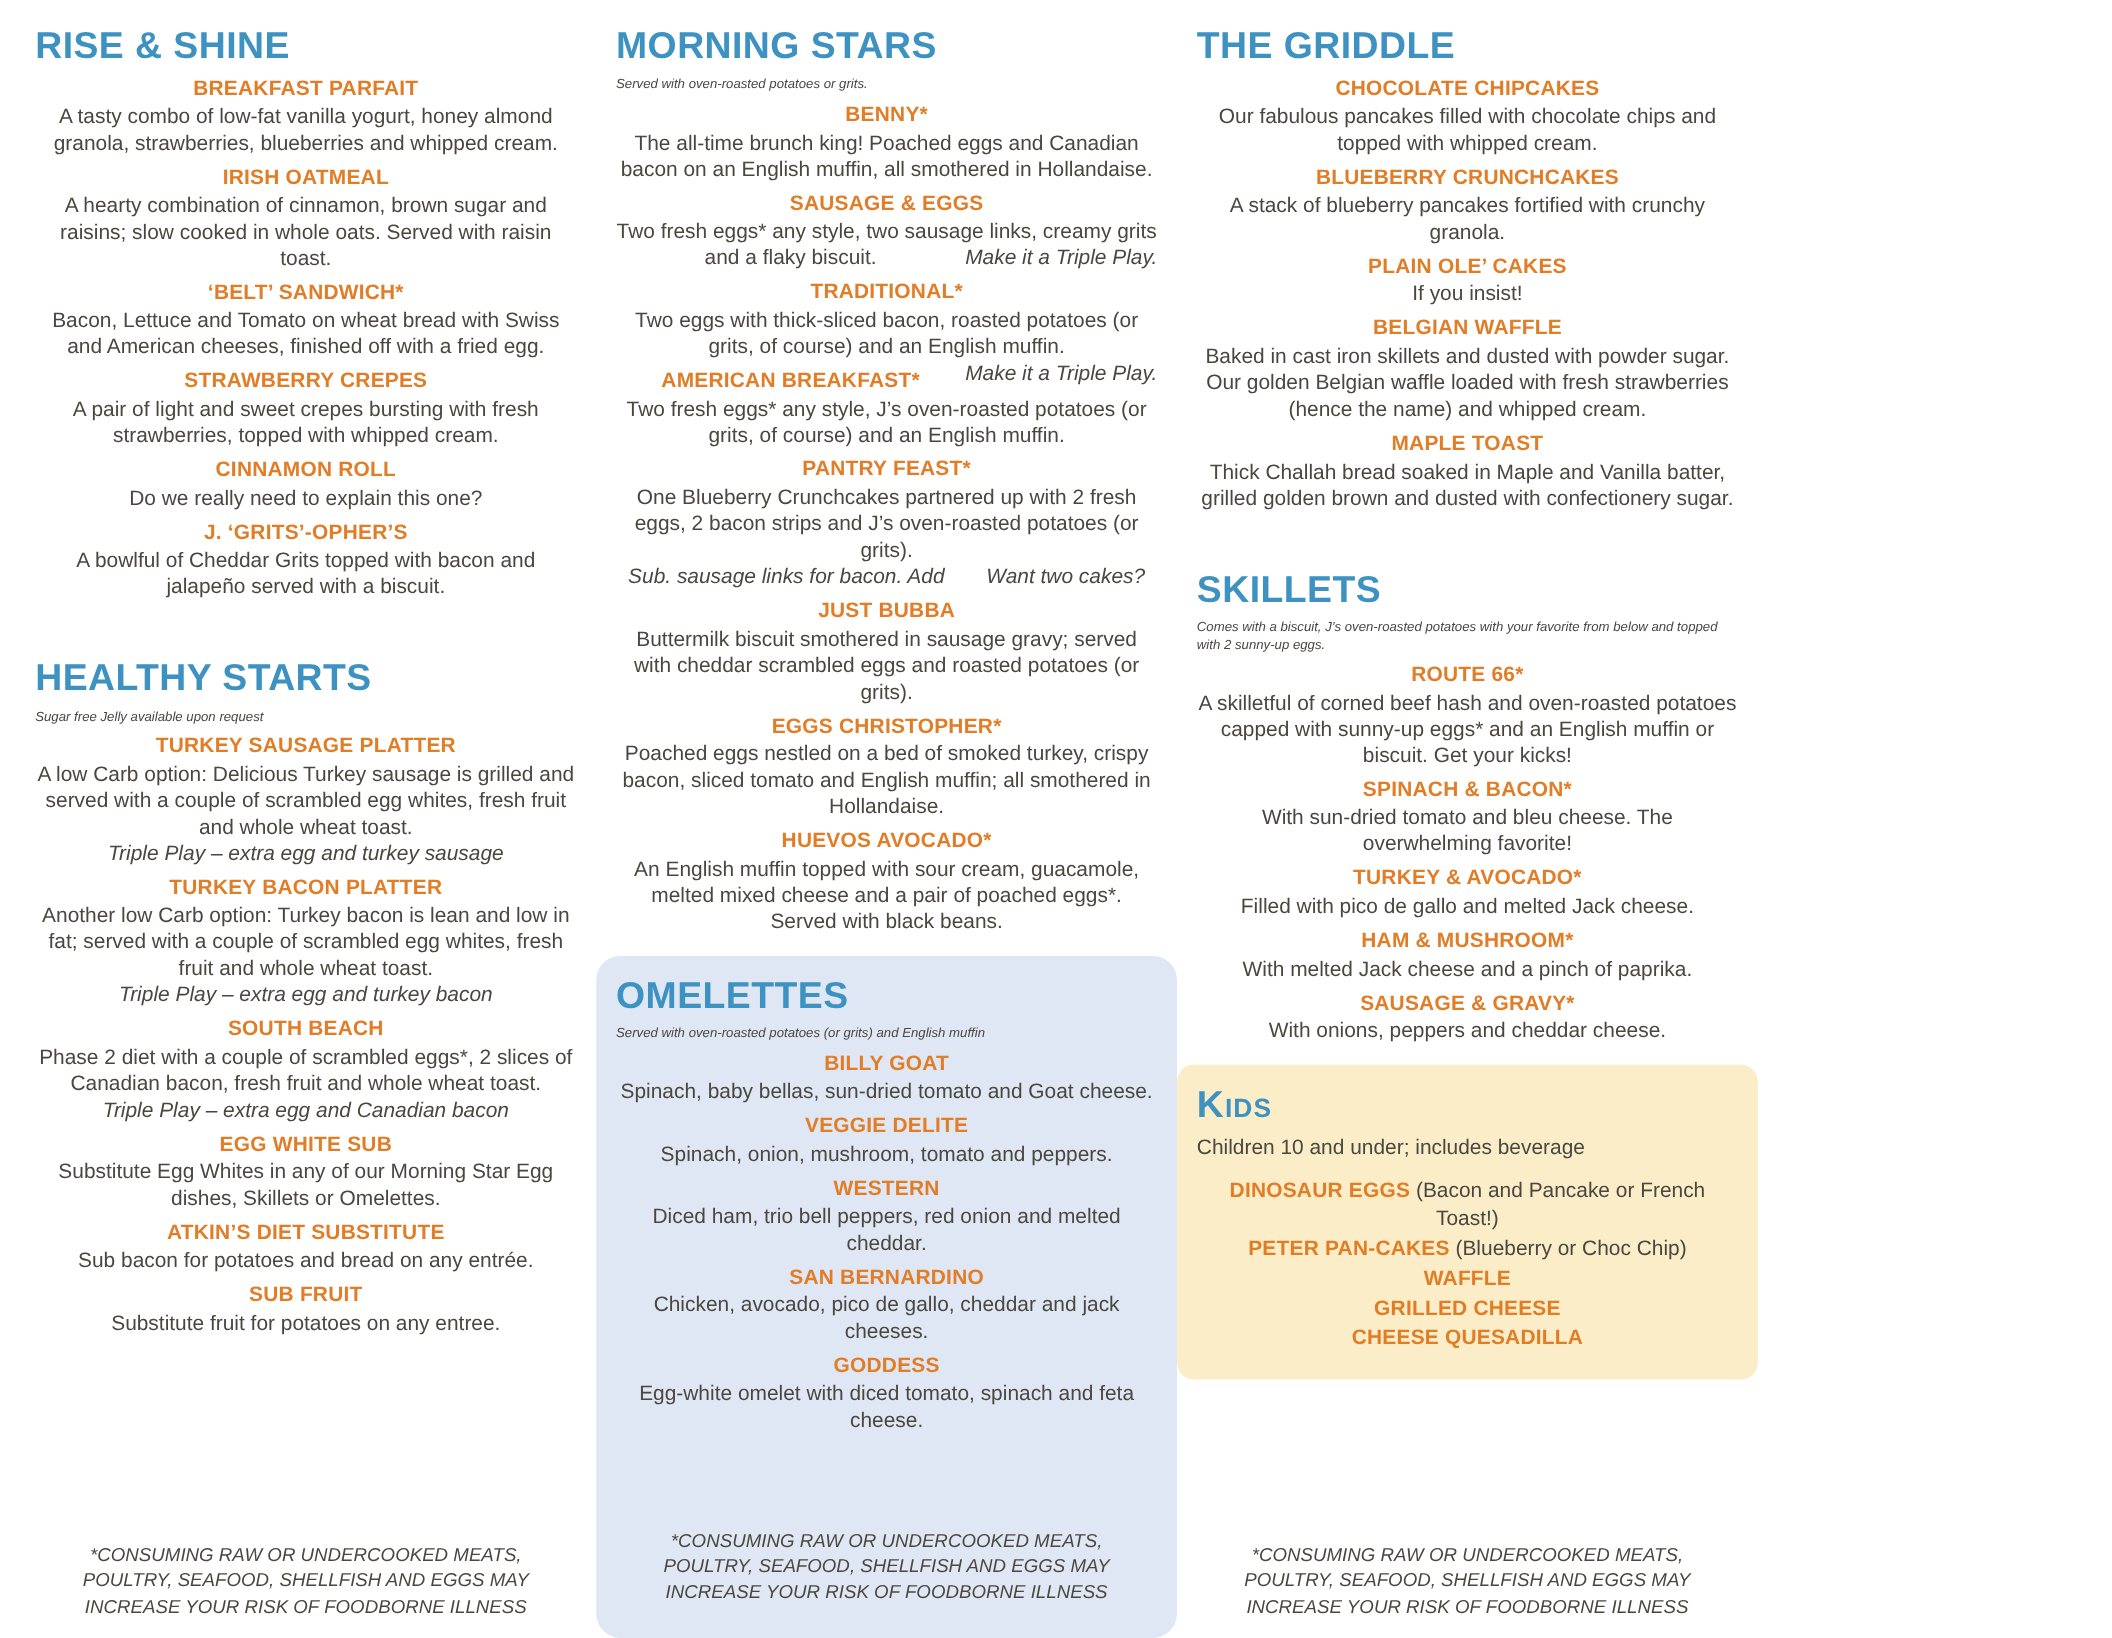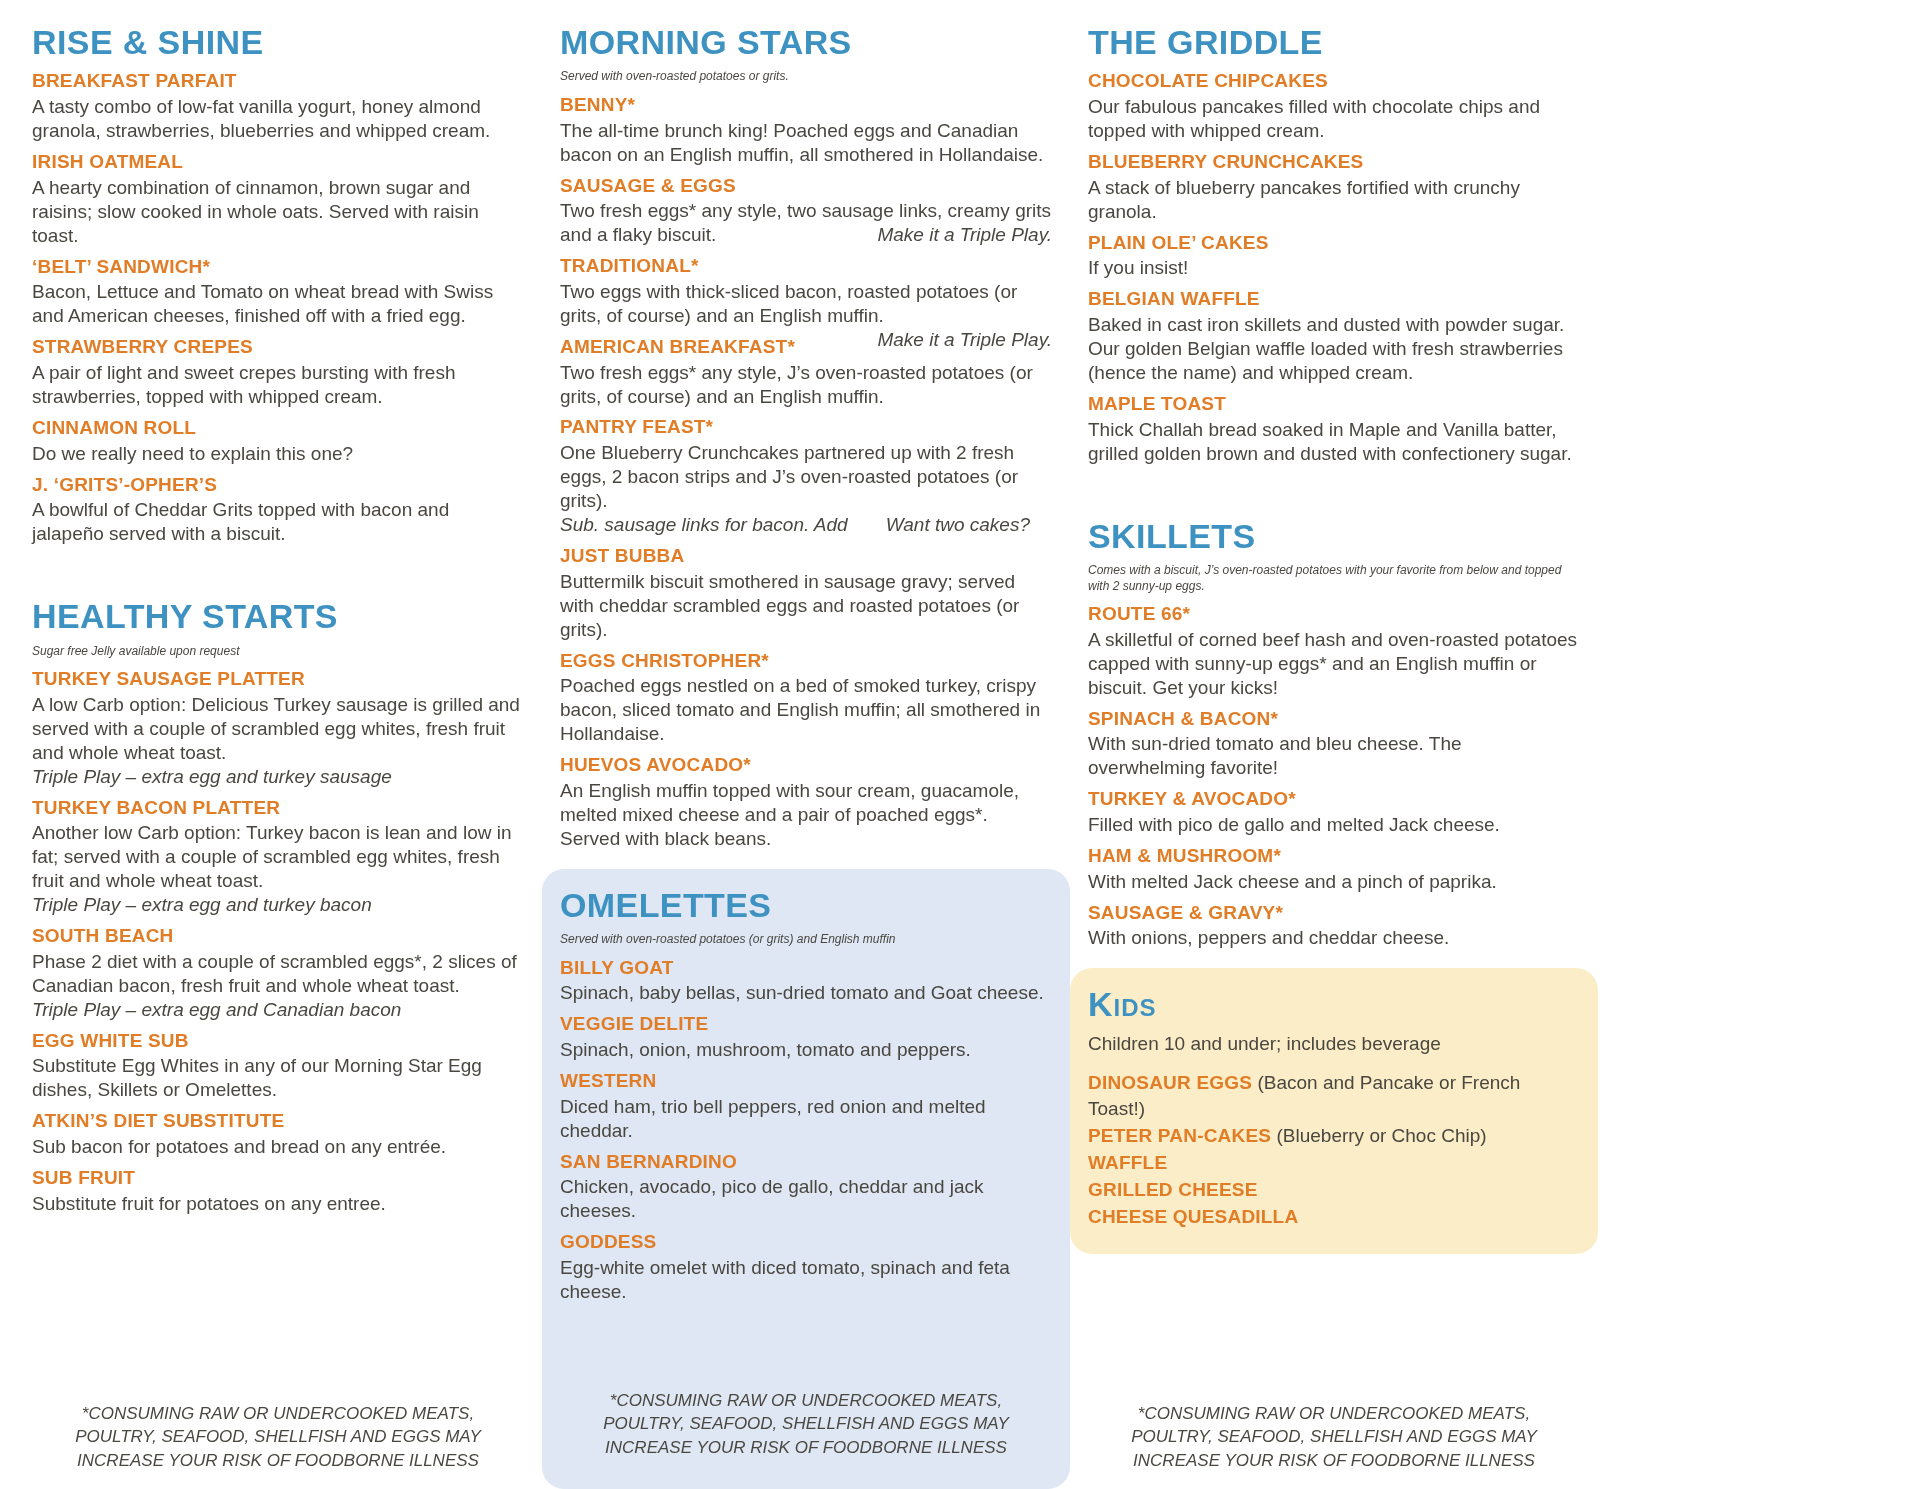--- a/index.html
+++ b/index.html
@@ -21,21 +21,21 @@
   }
   .section-title {
     color:#3e92c1; font-size:34px; font-weight:bold;
     letter-spacing:0.4px; margin:0 0 8px 0; line-height:1.1;
   }
   .section-title.smallcaps { font-variant:small-caps; letter-spacing:1px; }
   .menu-section.gap { margin-top:52px; }
   .intro { margin:0 0 8px 0; }
   .intro.italic { font-style:italic; font-size:12px; line-height:1.3; }
   .intro.plain { font-size:19px; line-height:1.3; margin:6px 0 14px 0; }
-  .menu-item { margin:0; }
+  .menu-item { margin:0;text-align:center; }
   .item-name {
     color:#e17d26; font-size:19px; font-weight:bold;
     margin:7px 0 2px 0; line-height:1.25; letter-spacing:0.2px;
   }
   .item-desc { font-size:19px; line-height:1.26; }
   .item-desc .tail { float:right; font-style:italic; }
   .note { font-style:italic; font-size:19px; line-height:1.26; }
   .note .note2 { margin-left:38px; }
   .kids-line { font-size:19px; line-height:1.36; margin:1px 0; }
   .kids-line .item-name.inline { display:inline; margin:0; }
@@ -44,21 +44,21 @@
     border-radius:22px;
     margin:18px -18px 0 -18px;
     padding:18px 18px 20px 18px;
   }
   .panel-blue {
     background:#dee7f3;
     flex:1 1 auto;
     display:flex; flex-direction:column;
     margin-bottom:0; padding-bottom:19px;
   }
-  .panel-yellow { background:#fbedc7; padding-bottom:24px; }
+  .panel-yellow { background:#fbedc7; padding-bottom:24px;border-radius:15px; }
   .disclaimer {
     font-style:italic; font-size:17px; line-height:1.4;
     text-align:center; max-width:470px;
     margin-top:auto; align-self:center;
     padding-bottom:16px;
   }
   .panel-blue .disclaimer { padding-bottom:10px; }
 </style>
 </head>
 <body>

